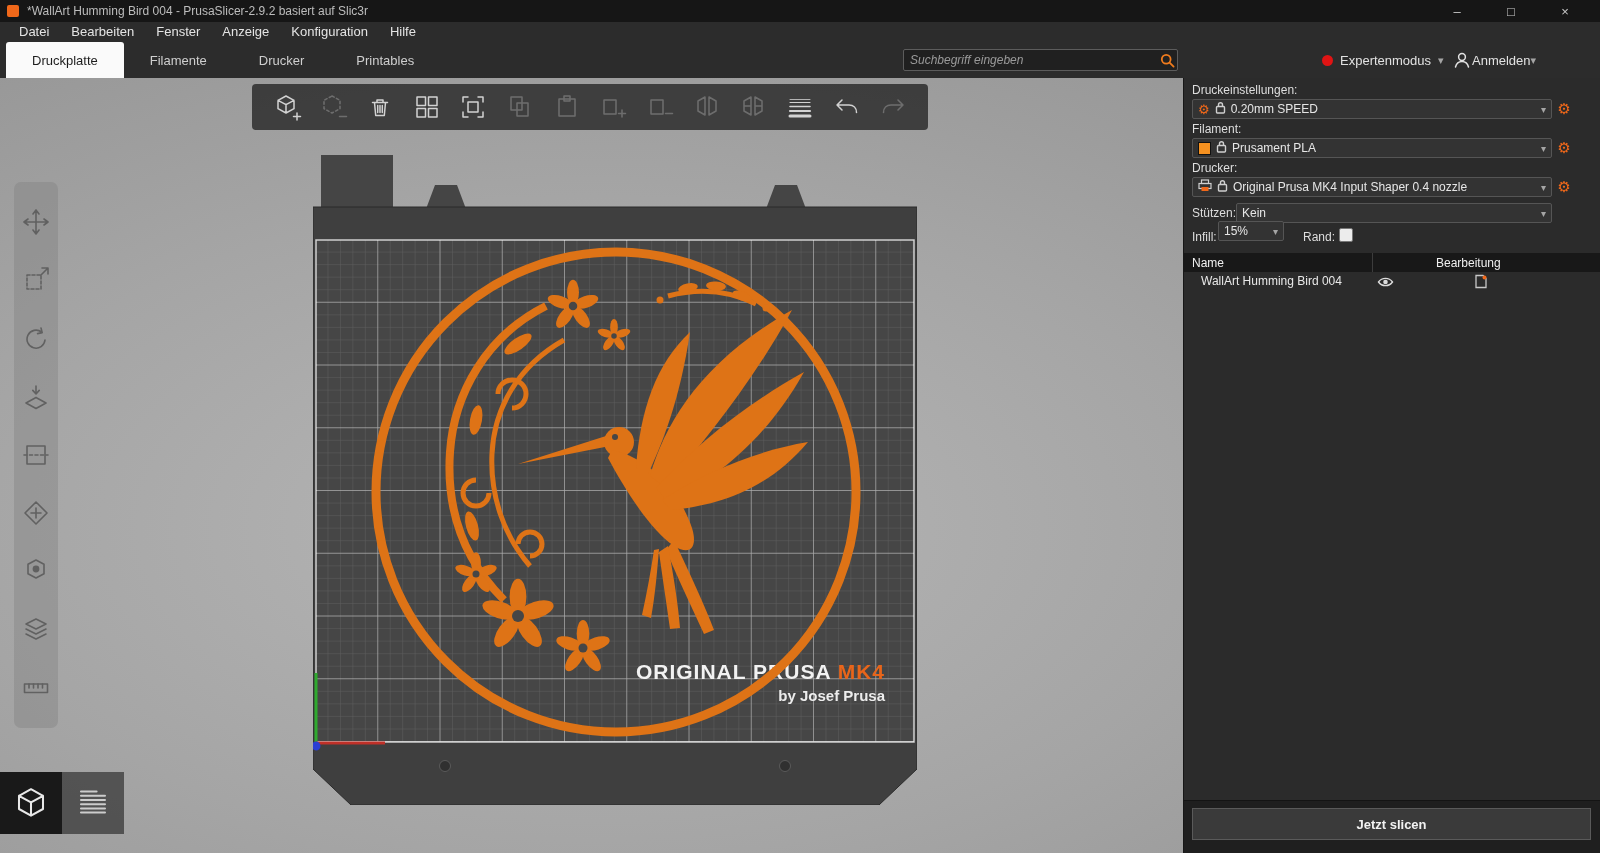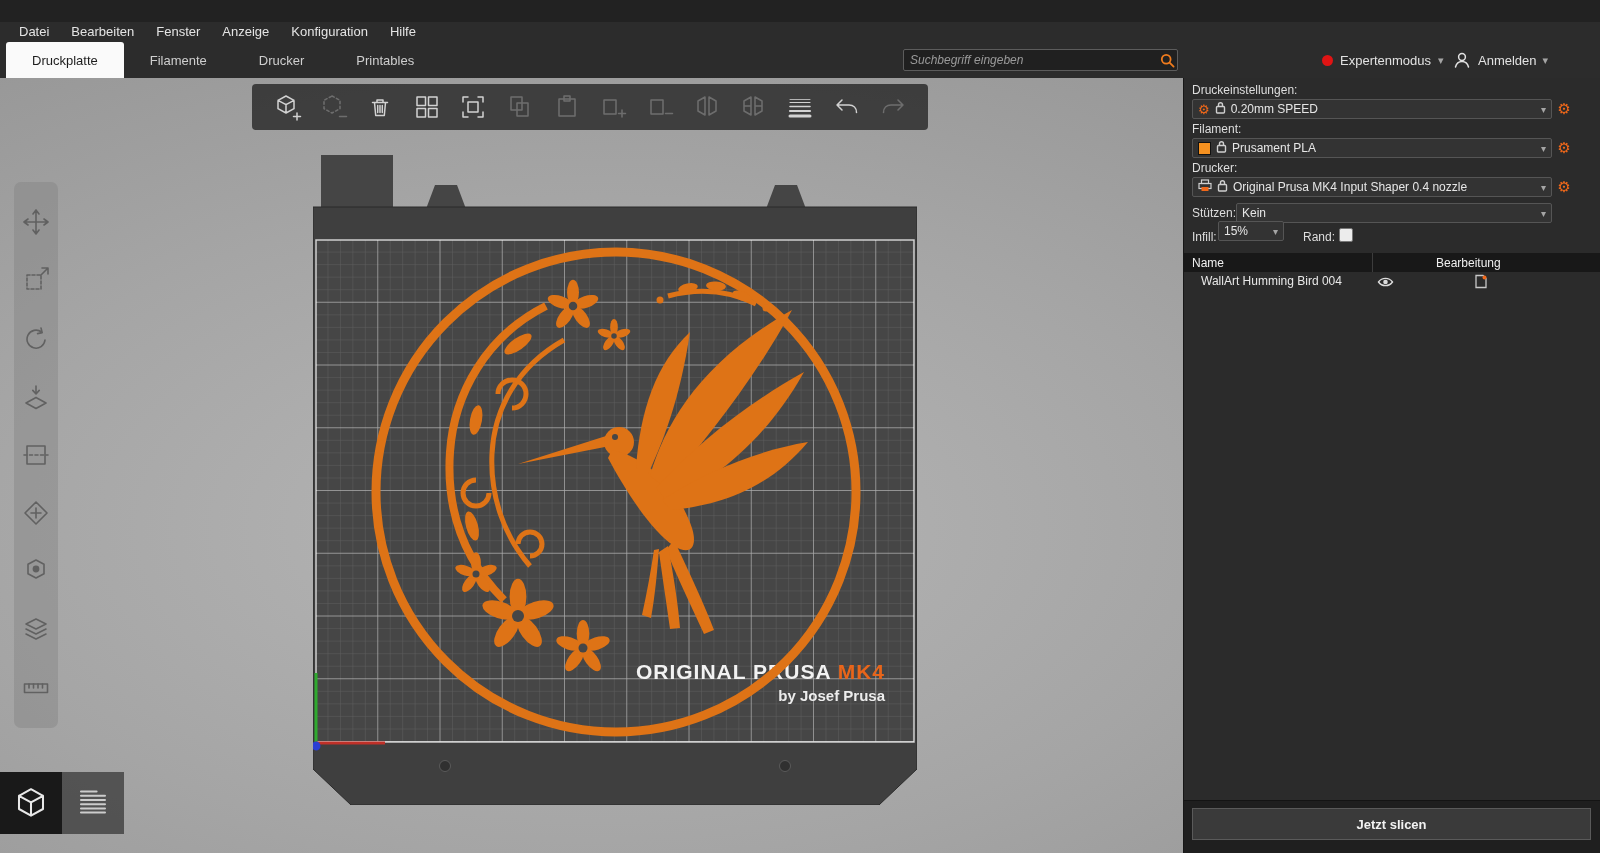--- a/index.html
+++ b/index.html
@@ -22,21 +22,21 @@
   #tabs { display:flex; height:36px; align-items:stretch; padding-left:6px; }
   .tab { color:#cfcfcf; font-size:13px; display:flex; align-items:center; padding:0 26px; }
   .tab.active { background:#fafafa; color:#1d1d1d; border-radius:3px 3px 0 0; }
   #search-wrap { position:absolute; left:903px; top:7px; width:275px; height:22px; background:#202020; border:1px solid #5c5c5c; border-radius:2px; display:flex; align-items:center; }
   #search-wrap input { flex:1; background:transparent; border:none; outline:none; color:#dcdcdc; font-size:12px; padding:0 6px; font-family:"Liberation Sans", sans-serif;font-style:italic; }
   #search-wrap input::placeholder { color:#9a9a9a; }
   #search-icon { width:20px; display:flex; justify-content:center; }
   #mode-select { position:absolute; left:1322px; top:8px; height:20px; display:flex; align-items:center; gap:7px; }
   #mode-dot { width:11px; height:11px; border-radius:50%; }
   #mode-label { color:#e2e2e2; font-size:13px; }
-  #login-select { position:absolute; left:1452px; top:6px; height:24px; display:flex; align-items:center; gap:6px; }
+  #login-select { position:absolute; left:1452px; top:6px; height:24px; display:flex; align-items:center; gap:0; }
   #login-label { color:#e2e2e2; font-size:13px; }
   .chev { color:#a5a5a5; font-size:11px; }
 
   
   #main { position:absolute; top:78px; left:0; width:1600px; height:775px; }
   #viewport { position:absolute; left:0; top:0; width:1183px; height:775px; overflow:hidden;
     background: radial-gradient(120% 95% at 50% 58%, #b6b6b6 0%, #a5a5a5 45%, #8d8d8d 100%); }
 
   
   #object-toolbar { position:absolute; left:252px; top:6px; width:676px; height:46px; background:rgba(40,40,40,0.82); border-radius:4px; display:flex; align-items:center; justify-content:space-evenly; padding:0 6px; }
@@ -89,20 +89,29 @@
   #obj-row .edit { position:absolute; left:290px; }
 
   #sidebar-footer { position:absolute; left:0; bottom:0; width:417px; height:53px; background:#1f1f1f; border-top:1px solid #141414; }
   #slice-button { position:absolute; left:8px; right:10px; top:7px; height:32px; background:#3a3a3a; border:1px solid #5a5a5a; border-radius:0; color:#f2f2f2; font-size:13px; font-weight:bold; text-align:center; line-height:31px; }
 </style>
 </head>
 <body>
 
 <div id="app">
 
+  <div id="titlebar">
+    <div id="app-icon"></div>
+    <div id="window-title">*WallArt Humming Bird 004 - PrusaSlicer-2.9.2 basiert auf Slic3r</div>
+    <div id="win-controls">
+      <span>–</span>
+      <span>□</span>
+      <span>×</span>
+    </div>
+  </div>
 
   <div id="menubar">
     <div class="menu-item">Datei</div>
     <div class="menu-item">Bearbeiten</div>
     <div class="menu-item">Fenster</div>
     <div class="menu-item">Anzeige</div>
     <div class="menu-item">Konfiguration</div>
     <div class="menu-item">Hilfe</div>
   </div>
 

